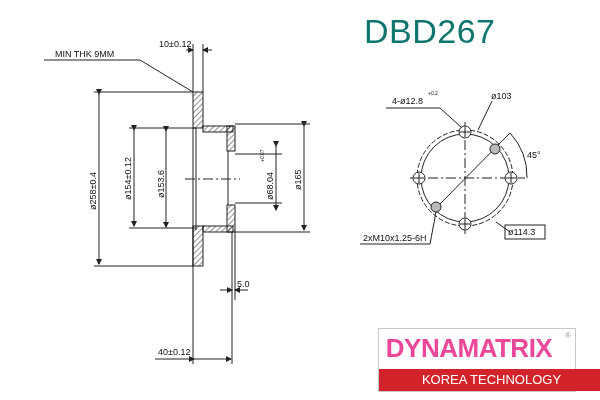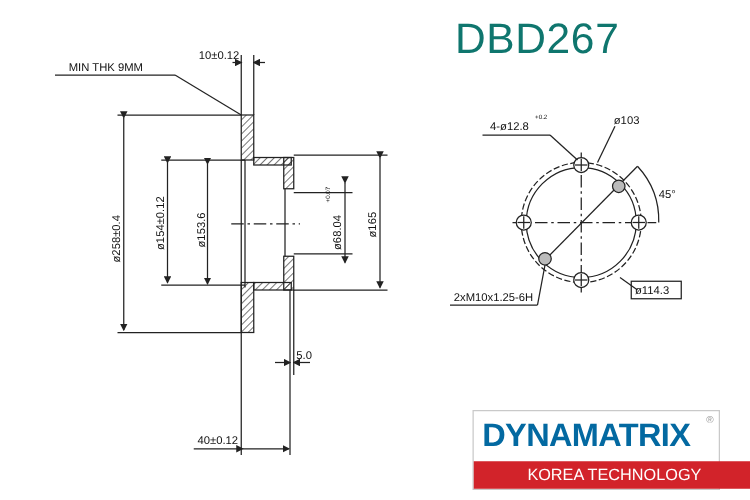--- a/index.html
+++ b/index.html
@@ -1,20 +1,20 @@
 <!DOCTYPE html>
 <html><head>
 <meta charset="utf-8">
 <style>
   html,body{margin:0;padding:0;background:#fff;}
   body{width:600px;height:400px;position:relative;overflow:hidden;font-family:"Liberation Sans",sans-serif;}
   #drawing{position:absolute;left:0;top:0;width:600px;height:400px;}
   .part-title{position:absolute;left:364px;top:12px;font-size:34px;color:#0f766e;letter-spacing:0.5px;font-family:"Liberation Sans",sans-serif;}
   .logo{position:absolute;left:378px;top:328px;width:196px;height:62px;border:1px solid #c9c9c9;background:#fff;}
-  .logo-brand{position:absolute;left:0;top:4px;width:180px;text-align:center;font-weight:bold;font-size:26px;color:#0369a1;letter-spacing:-0.5px;font-family:"Liberation Sans",sans-serif;}
+  .logo-brand{position:absolute;left:0;top:4px;width:180px;text-align:center;font-weight:bold;font-size:26px;color:#ec4899;letter-spacing:-0.5px;font-family:"Liberation Sans",sans-serif;}
   .logo-reg{position:absolute;right:4px;top:2px;font-size:8px;color:#999;}
   .logo-bar{position:absolute;left:0;bottom:0;width:225px;height:22px;background:#d2232a;color:#fff;font-size:13px;text-align:center;line-height:22px;font-family:"Liberation Sans",sans-serif;}
   svg text{font-family:"Liberation Sans",sans-serif;fill:#111;}
 </style>
 </head>
 <body>
 
 <div class="part-title">DBD267</div>
 
 <svg id="drawing" viewBox="0 0 600 400">

